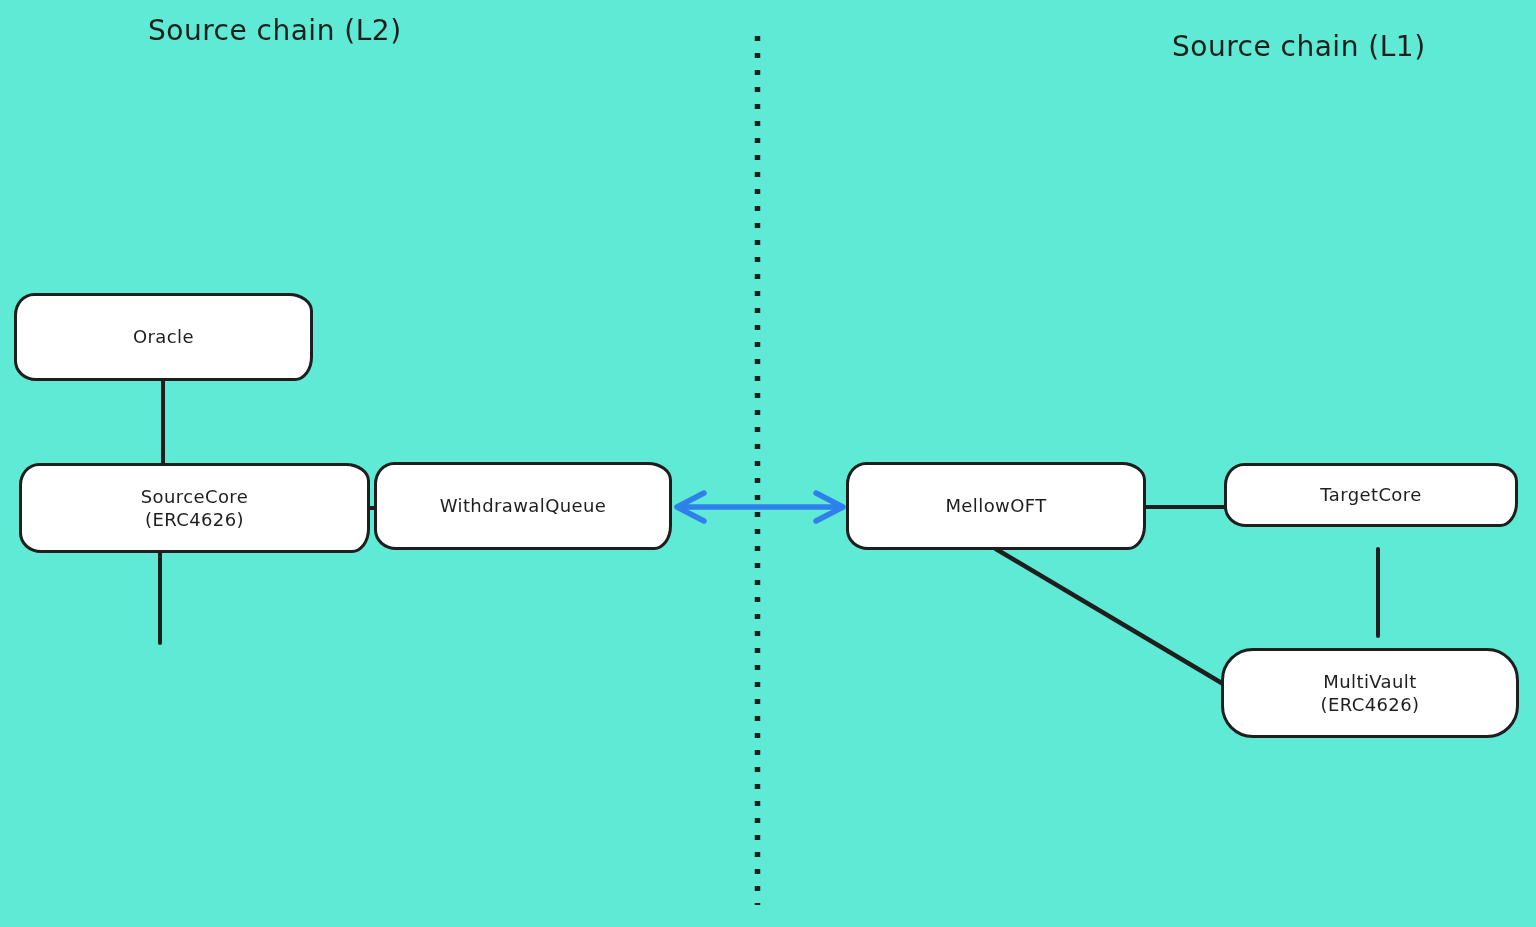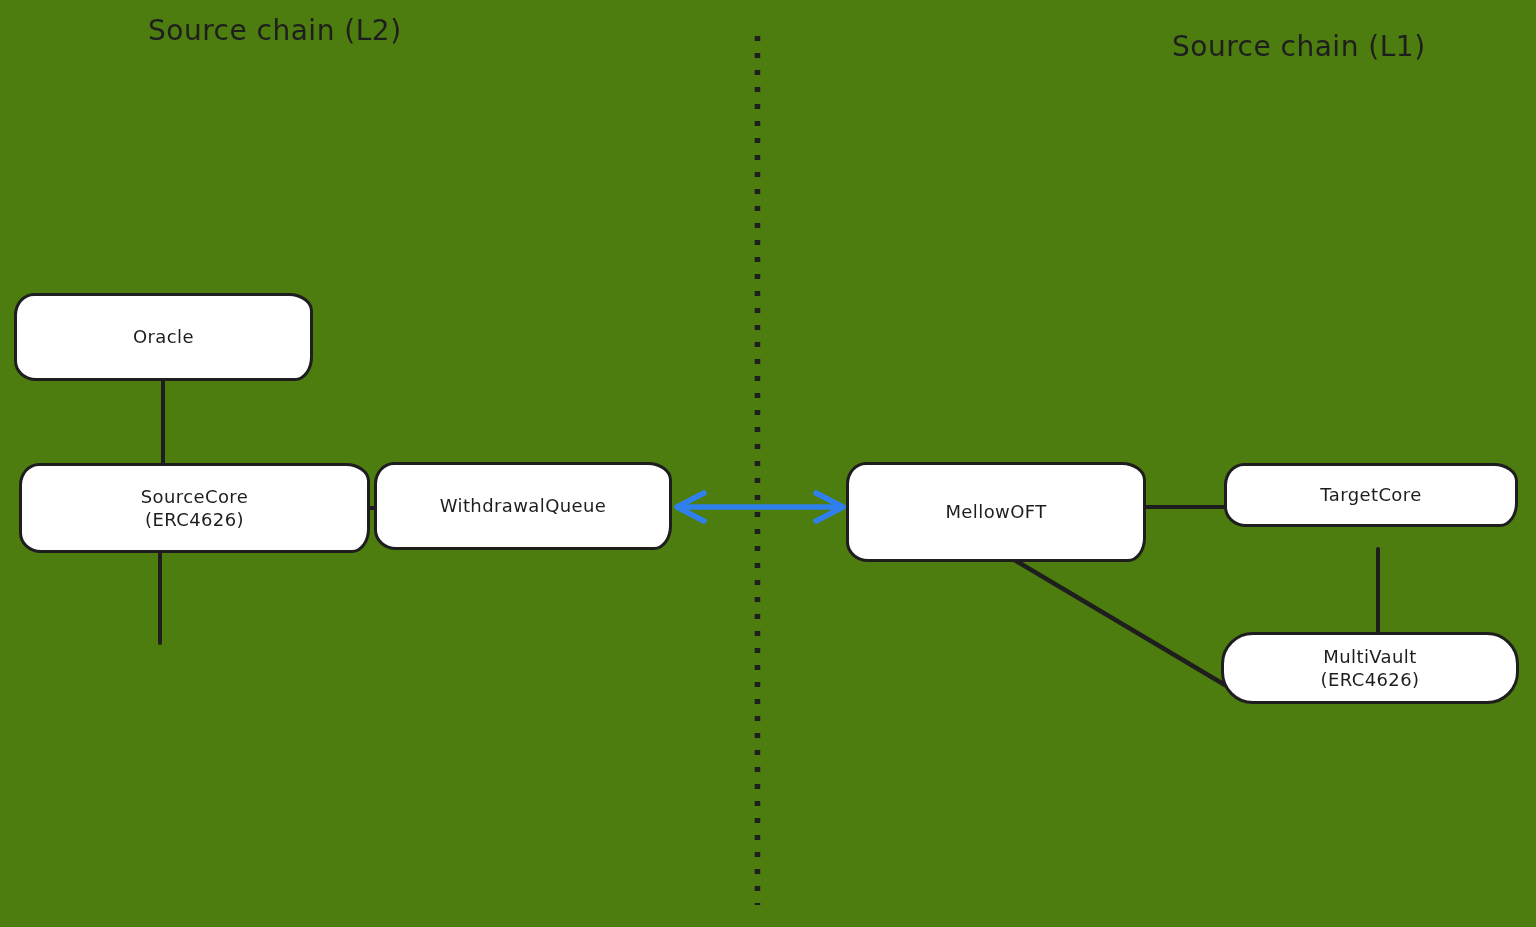--- a/index.html
+++ b/index.html
@@ -4,21 +4,21 @@
 <style>
   html, body {
     margin: 0;
     padding: 0;
     background: #ffffff;
   }
   .canvas {
     position: relative;
     width: 1536px;
     height: 927px;
-    background: #4d7c0f;
+    background: #5eead4;
     font-family: "DejaVu Sans", sans-serif;
     color: #1e1e1e;
     overflow: hidden;
   }
   .wires {
     position: absolute;
     left: 0;
     top: 0;
     width: 1536px;
     height: 927px;
@@ -91,26 +91,26 @@
   <div class="node" style="left:19px; top:463px; width:351px; height:90px;">
     <span class="node-label">SourceCore
 (ERC4626)</span>
   </div>
 
 
   <div class="node" style="left:374px; top:462px; width:298px; height:88px;">
     <span class="node-label">WithdrawalQueue</span>
   </div>
 
-  <div class="node" style="left:846px; top:462px; width:300px; height:100px;">
+  <div class="node" style="left:846px; top:462px; width:300px; height:88px;">
     <span class="node-label">MellowOFT</span>
   </div>
 
   <div class="node" style="left:1224px; top:463px; width:294px; height:64px;">
     <span class="node-label">TargetCore</span>
   </div>
 
-  <div class="node" style="left:1221px; top:632px; width:298px; height:72px;border-radius:32px;">
+  <div class="node" style="left:1221px; top:648px; width:298px; height:90px;border-radius:32px;">
     <span class="node-label">MultiVault
 (ERC4626)</span>
   </div>
 
 </div>
 
 </body></html>

